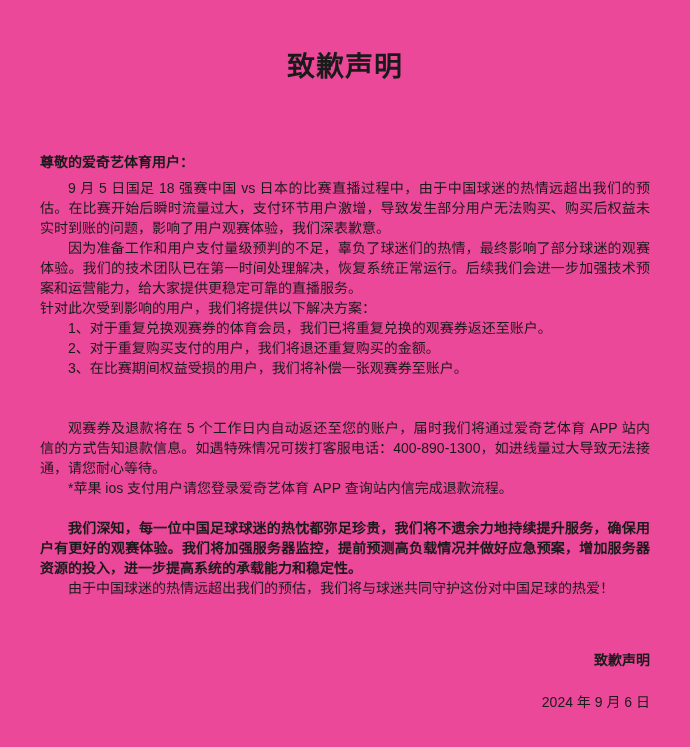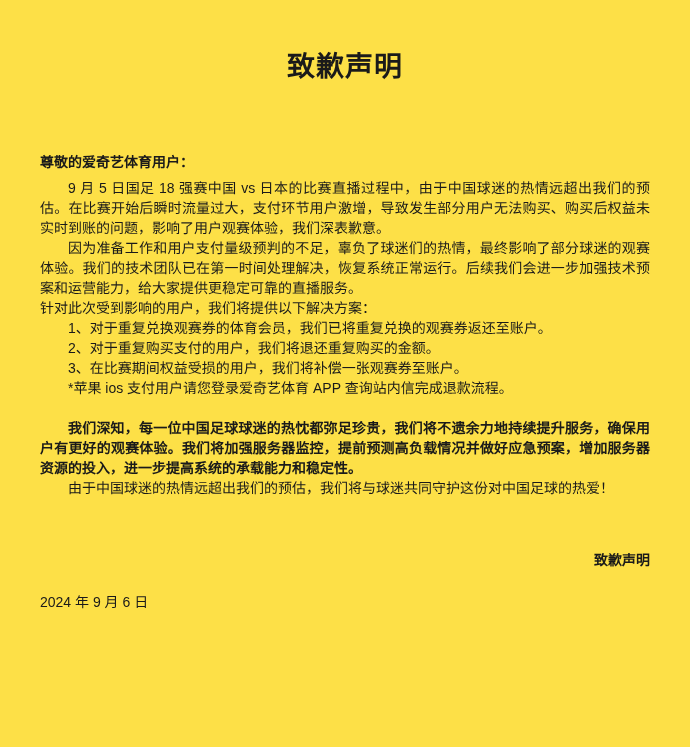--- a/index.html
+++ b/index.html
@@ -5,21 +5,21 @@
   html, body {
     margin: 0;
     padding: 0;
     background: #ffffff;
   }
   .page {
     position: relative;
     width: 690px;
     height: 747px;
     margin: 0 auto;
-    background: #fde047;
+    background: #ec4899;
     color: #1a1a1a;
     font-family: "Liberation Sans", "DejaVu Sans", sans-serif;
     overflow: hidden;
     box-sizing: border-box;
   }
   .content {
     padding: 0 40px;
   }
   .title {
     margin: 52px 0 0 0;
@@ -44,21 +44,21 @@
   .sol-intro  { }
   .p-refund   { margin-top: 40px; }
   .p-commit   { margin-top: 20px; font-weight: bold; }
   .signature {
     margin-top: 52px;
     text-align: right;
     font-weight: bold;
   }
   .date {
     margin-top: 22px;
-    text-align: left;
+    text-align: right;
   }
 </style>
 </head>
 <body>
 
 <div class="page">
   <div class="content">
 
     <h1 class="title">致歉声明</h1>
 
@@ -69,20 +69,21 @@
     <p class="indent">因为准备工作和用户支付量级预判的不足，辜负了球迷们的热情，最终影响了部分球迷的观赛体验。我们的技术团队已在第一时间处理解决，恢复系统正常运行。后续我们会进一步加强技术预案和运营能力，给大家提供更稳定可靠的直播服务。</p>
 
     <p class="sol-intro">针对此次受到影响的用户，我们将提供以下解决方案：</p>
 
     <p class="indent">1、对于重复兑换观赛券的体育会员，我们已将重复兑换的观赛券返还至账户。</p>
 
     <p class="indent">2、对于重复购买支付的用户，我们将退还重复购买的金额。</p>
 
     <p class="indent">3、在比赛期间权益受损的用户，我们将补偿一张观赛券至账户。</p>
 
+    <p class="indent p-refund">观赛券及退款将在 5 个工作日内自动返还至您的账户，届时我们将通过爱奇艺体育 APP 站内信的方式告知退款信息。如遇特殊情况可拨打客服电话：400-890-1300，如进线量过大导致无法接通，请您耐心等待。</p>
 
     <p class="indent">*苹果 ios 支付用户请您登录爱奇艺体育 APP 查询站内信完成退款流程。</p>
 
     <p class="indent p-commit">我们深知，每一位中国足球球迷的热忱都弥足珍贵，我们将不遗余力地持续提升服务，确保用户有更好的观赛体验。我们将加强服务器监控，提前预测高负载情况并做好应急预案，增加服务器资源的投入，进一步提高系统的承载能力和稳定性。</p>
 
     <p class="indent">由于中国球迷的热情远超出我们的预估，我们将与球迷共同守护这份对中国足球的热爱！</p>
 
     <p class="signature">致歉声明</p>
 
     <p class="date">2024 年 9 月 6 日</p>

